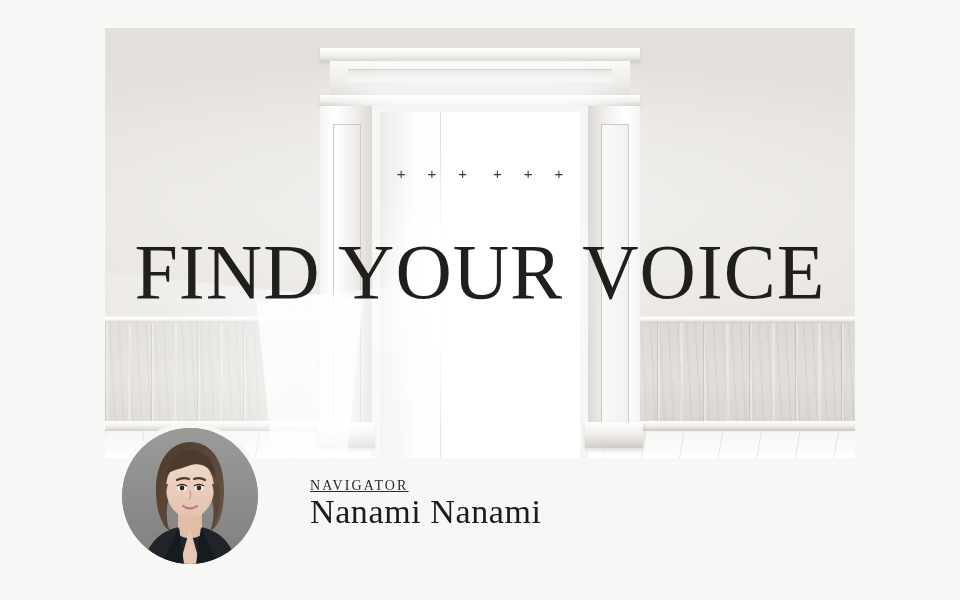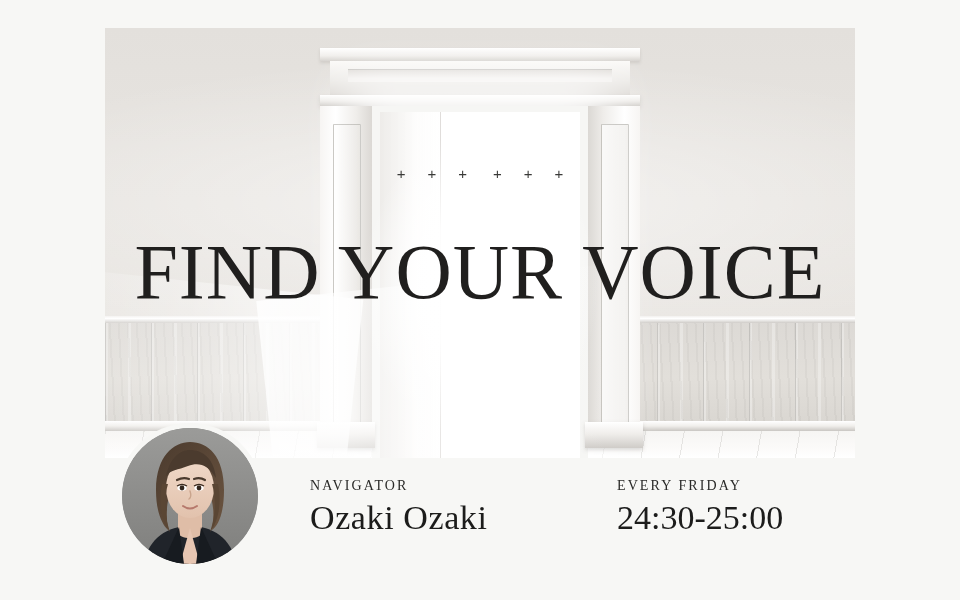--- a/index.html
+++ b/index.html
@@ -294,22 +294,23 @@
     top: 478px;
     font-family: "Liberation Serif", "DejaVu Serif", serif;
   }
   .meta.navigator { left: 310px; }
   .meta.schedule  { left: 617px; }
 
   .meta-label {
     font-size: 14px;
     letter-spacing: 2.1px;
     color: #2a2a28;
-    margin: 0 0 7px 0;
+    margin: 0 0 1px 0;
     white-space: nowrap;
+    text-decoration: underline;
   }
   .meta-value {
     font-size: 34px;
     line-height: 1;
     letter-spacing: .6px;
     color: #1c1c1b;
     white-space: nowrap;
   }
   .meta.schedule .meta-value { letter-spacing: 0; }
 </style>
@@ -422,21 +423,17 @@
         <path d="M61 78 q7 5 14 0" stroke="#b6796c" stroke-width="2" fill="none" stroke-linecap="round"></path>
 
         <path d="M40 56 C36 76 40 94 48 104 C42 86 42 70 46 56 Z" fill="#5a4634"></path>
         <path d="M96 56 C100 76 96 94 88 104 C94 86 94 70 90 56 Z" fill="#5a4634"></path>
       </g>
     </svg>
   </div>
 
   <div class="meta navigator">
     <div class="meta-label">NAVIGATOR</div>
-    <div class="meta-value">Ozaki Ozaki</div>
+    <div class="meta-value">Nanami Nanami</div>
   </div>
 
-  <div class="meta schedule">
-    <div class="meta-label">EVERY FRIDAY</div>
-    <div class="meta-value">24:30-25:00</div>
-  </div>
 
 </div>
 
 </body></html>

